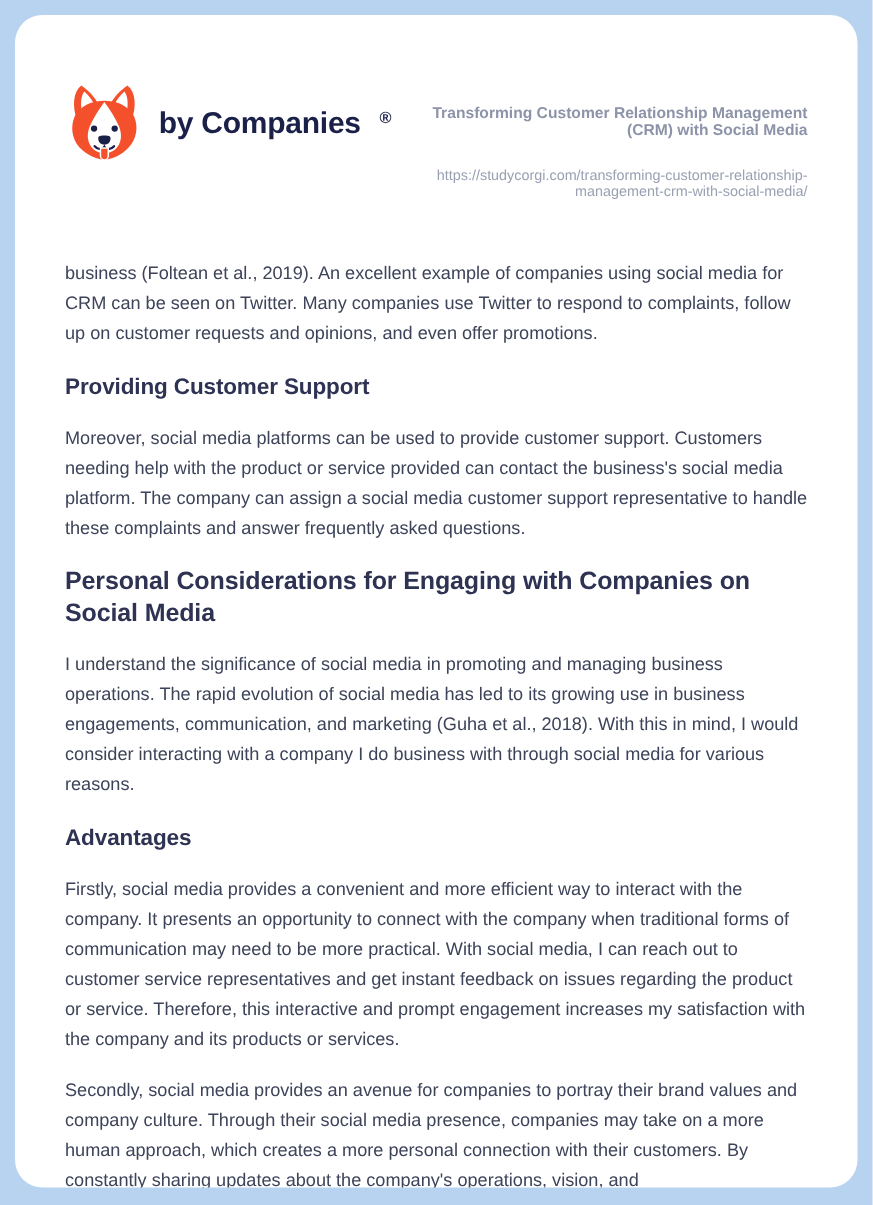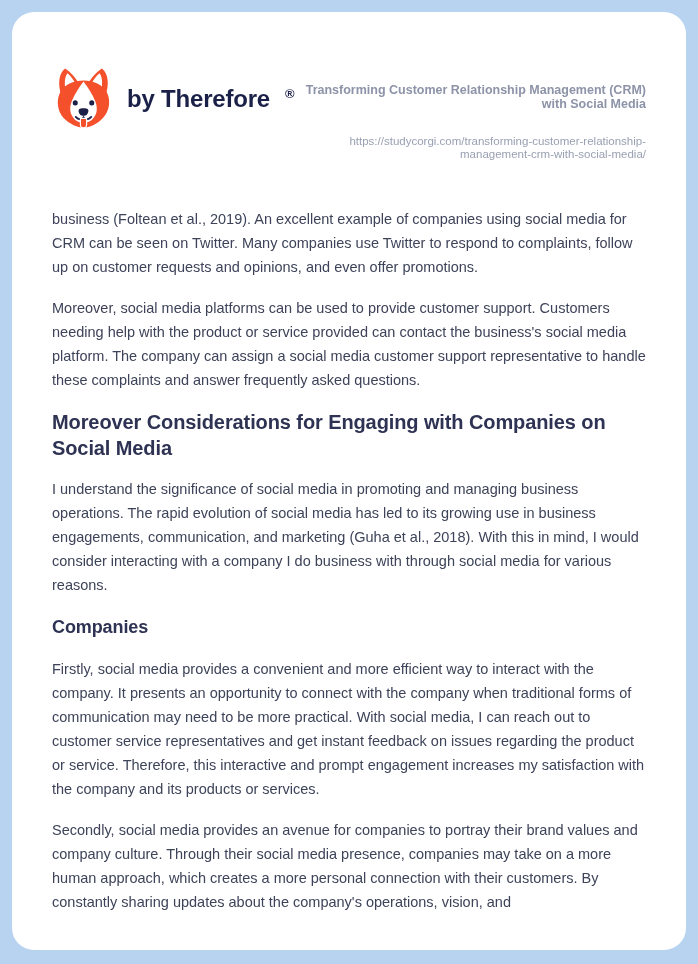--- a/index.html
+++ b/index.html
@@ -126,35 +126,36 @@
             <circle cx="23.5" cy="38" r="2.6" fill="#1b2048"></circle>
             <circle cx="40.5" cy="38" r="2.6" fill="#1b2048"></circle>
 
             <path d="M27.5,44.5 C29,43.3 35,43.3 36.5,44.5 C37.6,45.6 37,48.6 35.4,50.1 C33.8,51.6 30.2,51.6 28.6,50.1 C27,48.6 26.4,45.6 27.5,44.5 Z" fill="#1b2048"></path>
 
             <path d="M24,52.5 C26.8,55.8 30.6,55.4 32,53 C33.4,55.4 37.2,55.8 40,52.5" fill="none" stroke="#1b2048" stroke-width="1.9" stroke-linecap="round"></path>
 
             <path d="M28.8,54 L35.2,54 L35.2,60.6 A3.2,3.2 0 0 1 28.8,60.6 Z" fill="#f4502c" stroke="#ffffff" stroke-width="1.2"></path>
           </svg>
         </span>
-        <span class="brand-name">by Therefore</span>
+        <span class="brand-name">by Companies</span>
           <span class="brand-reg">®</span>
       </div>
 
       <div class="doc-meta">
         <div class="doc-title">Transforming Customer Relationship Management (CRM) with Social Media</div>
         <div class="doc-url">https://studycorgi.com/transforming-customer-relationship-management-crm-with-social-media/</div>
       </div>
 
     </div>
 
     <div class="article">
         <p>business (Foltean et al., 2019). An excellent example of companies using social media for CRM can be seen on Twitter. Many companies use Twitter to respond to complaints, follow up on customer requests and opinions, and even offer promotions.</p>
+        <h3>Providing Customer Support</h3>
         <p>Moreover, social media platforms can be used to provide customer support. Customers needing help with the product or service provided can contact the business's social media platform. The company can assign a social media customer support representative to handle these complaints and answer frequently asked questions.</p>
-        <h2>Moreover Considerations for Engaging with Companies on Social Media</h2>
+        <h2>Personal Considerations for Engaging with Companies on Social Media</h2>
         <p>I understand the significance of social media in promoting and managing business operations. The rapid evolution of social media has led to its growing use in business engagements, communication, and marketing (Guha et al., 2018). With this in mind, I would consider interacting with a company I do business with through social media for various reasons.</p>
-        <h3>Companies</h3>
+        <h3>Advantages</h3>
         <p>Firstly, social media provides a convenient and more efficient way to interact with the company. It presents an opportunity to connect with the company when traditional forms of communication may need to be more practical. With social media, I can reach out to customer service representatives and get instant feedback on issues regarding the product or service. Therefore, this interactive and prompt engagement increases my satisfaction with the company and its products or services.</p>
         <p>Secondly, social media provides an avenue for companies to portray their brand values and company culture. Through their social media presence, companies may take on a more human approach, which creates a more personal connection with their customers. By constantly sharing updates about the company's operations, vision, and</p>
       </div>
 
   </div>
 </div>
 
 </body></html>

